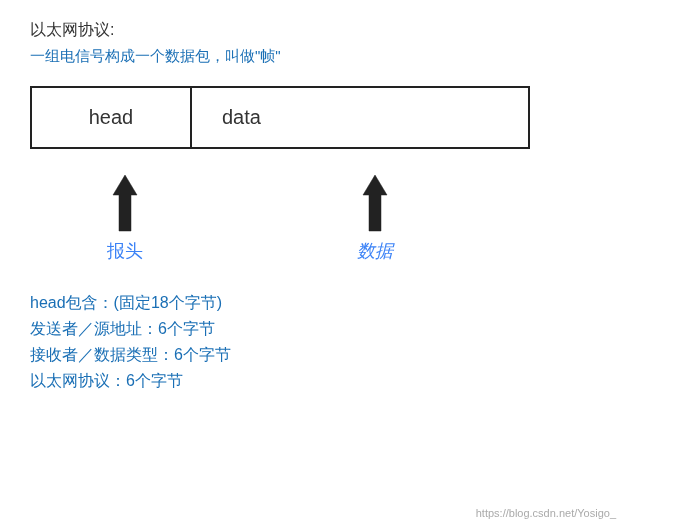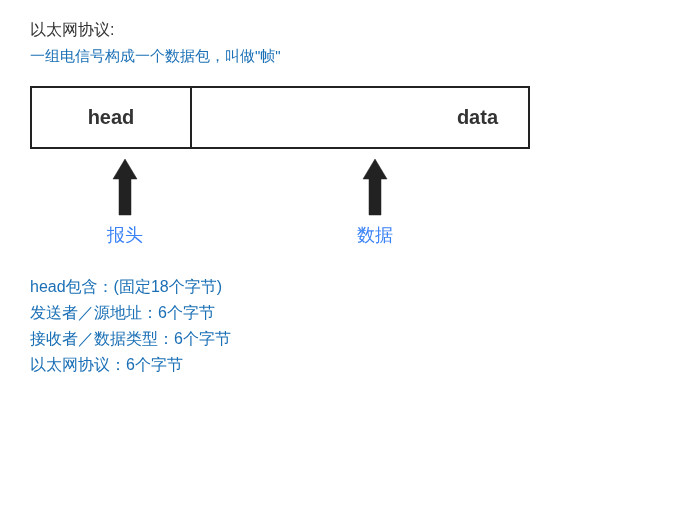--- a/index.html
+++ b/index.html
@@ -28,58 +28,58 @@
       margin-bottom: 6px;
     }
     .desc-line {
       font-size: 15px;
       color: #1a6fb5;
       margin-bottom: 4px;
     }
     .frame-diagram {
       display: flex;
       margin-top: 20px;
-      margin-bottom: 0;
+      margin-bottom: 16px;
       border: 2.5px solid #222;
       width: 500px;
-      font-weight: bold;
     }
     .frame-head {
       border-right: 2.5px solid #222;
       padding: 18px 30px;
       font-size: 20px;
       color: #333;
       min-width: 160px;
       text-align: center;
     }
     .frame-data {
       padding: 18px 30px;
       font-size: 20px;
       color: #333;
       flex: 1;
-      text-align: right;
+      text-align: left;
       border-radius: 6px;
     }
     .arrows-row {
       display: flex;
       width: 500px;
       margin-top: 0px;
     }
     .arrow-container {
       display: flex;
       flex-direction: column;
       align-items: center;
     }
     .arrow-container-head {
       min-width: 160px;
       padding-left: 30px;
     }
     .arrow-container-data {
       flex: 1;
       padding-left: 30px;
+      font-style: italic;
     }
     .arrow-svg {
       margin-top: 8px;
     }
     .arrow-label {
       font-size: 18px;
       color: #3b82f6;
       margin-top: 6px;
     }
     .details-section {
@@ -137,13 +137,14 @@
     </div>
   </div>
 
   <div class="details-section">
     <div class="detail-line">head包含：(固定18个字节)</div>
     <div class="detail-line">发送者／源地址：6个字节</div>
     <div class="detail-line">接收者／数据类型：6个字节</div>
     <div class="detail-line">以太网协议：6个字节</div>
   </div>
 
+  <div class="watermark">https://blog.csdn.net/Yosigo_</div>
 </div>
 
 </body></html>

